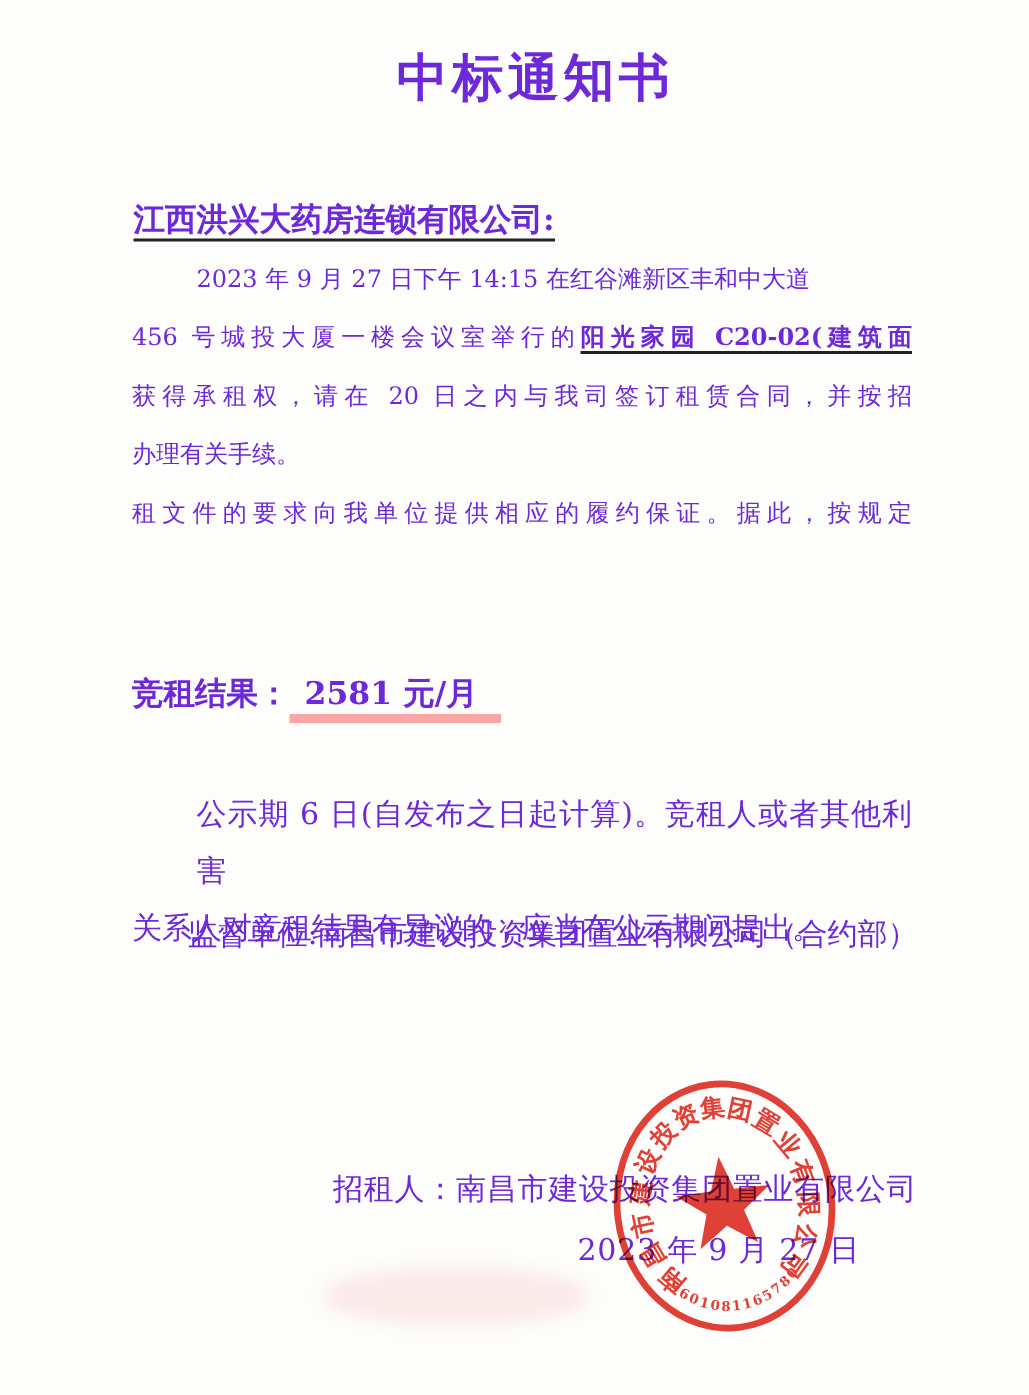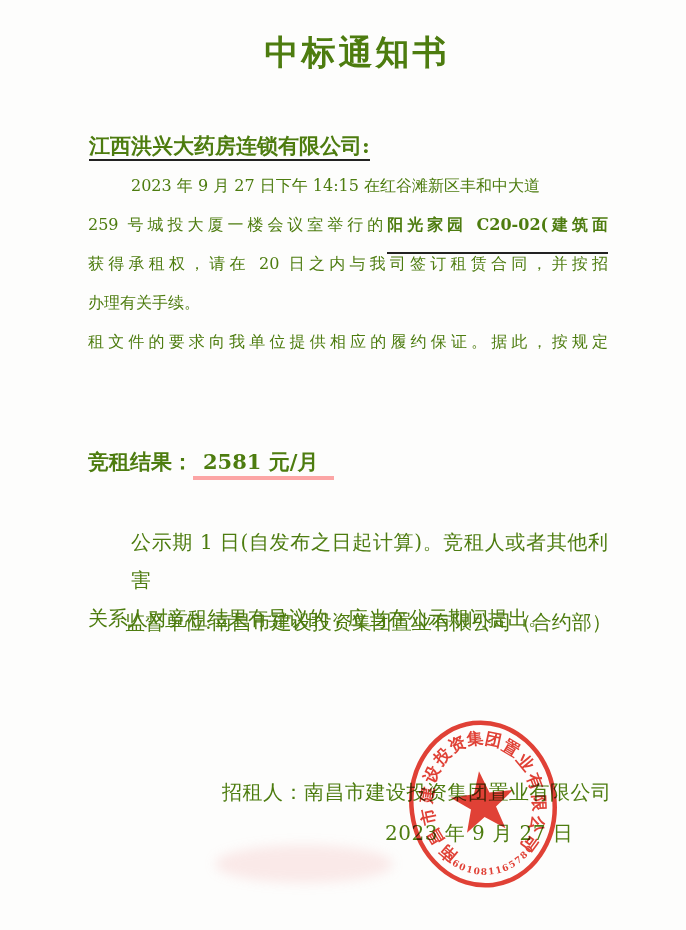--- a/index.html
+++ b/index.html
@@ -1,21 +1,21 @@
 <!DOCTYPE html>
 <html><head>
 <meta charset="utf-8">
 <style>
   html,body{margin:0;padding:0;background:#e9e9e9;}
   .page{
     position:relative;
     width:686px;height:930px;
     background:#fdfdfc;
     font-family:"DejaVu Serif","Liberation Serif",serif;
-    color:#4d7c0f;
+    color:#6d28d9;
     overflow:hidden;
   }
   .doc-title{
     position:absolute;top:30px;left:0;right:0;
     padding-left:28px;
     text-align:center;
     font-size:34px;font-weight:bold;
     letter-spacing:3px;line-height:44px;
   }
   .addressee{
@@ -27,27 +27,27 @@
     position:absolute;top:166px;left:88px;width:520px;
     font-size:16px;line-height:39px;
   }
   .para2{
     position:absolute;top:523px;left:88px;width:520px;
     font-size:20px;line-height:38px;
   }
   .line{white-space:nowrap;}
   .line.j{white-space:normal;text-align:justify;text-align-last:justify;}
   .indent{padding-left:43px;}
-  .em{font-weight:bold;border-bottom:2px solid #222;padding-bottom:18px;}
+  .em{font-weight:bold;border-bottom:2px solid #222;padding-bottom:0;}
   .result-line{
     position:absolute;top:448px;left:88px;
     font-size:21px;line-height:28px;font-weight:bold;
   }
   .result-line .value{
-    border-bottom:4px solid #fca5a5;
+    border-bottom:6px solid #fca5a5;
     padding:0 16px 2px 10px;
   }
   .single{
     position:absolute;font-size:20px;line-height:28px;white-space:nowrap;
   }
   .supervisor{top:608px;left:125px;}
   .phone{top:652px;left:125px;}
   .signer{top:778px;left:222px;font-size:20px;letter-spacing:.5px;}
   .dateline{top:819px;left:385px;font-size:20px;letter-spacing:.5px;}
   .smear{
@@ -71,30 +71,30 @@
 <body>
 
 <div class="page">
 
   <div class="doc-title">中标通知书</div>
 
   <div class="addressee"><span class="ul">江西洪兴大药房连锁有限公司:</span></div>
 
   <div class="para1">
     <div class="line indent">2023 年 9 月 27 日下午 14:15 在红谷滩新区丰和中大道</div>
-    <div class="line j"><span>259 号城投大厦一楼会议室举行的</span><span class="em">阳光家园 C20-02(建筑面</span></div>
+    <div class="line j"><span>456 号城投大厦一楼会议室举行的</span><span class="em">阳光家园 C20-02(建筑面</span></div>
     <div class="line j">获得承租权，请在 20 日之内与我司签订租赁合同，并按招</div>
     <div class="line">办理有关手续。</div>
     <div class="line j">租文件的要求向我单位提供相应的履约保证。据此，按规定</div>
   </div>
 
   <div class="result-line"><span>竞租结果：</span><span class="value">2581 元/月</span></div>
 
   <div class="para2">
-    <div class="line j indent">公示期 1 日(自发布之日起计算)。竞租人或者其他利害</div>
+    <div class="line j indent">公示期 6 日(自发布之日起计算)。竞租人或者其他利害</div>
     <div class="line">关系人对竞租结果有异议的，应当在公示期间提出。</div>
   </div>
 
   <div class="single supervisor">监督单位:南昌市建设投资集团置业有限公司（合约部）</div>
 
   <div class="smear"></div>
 
   <div class="single signer"><span>招租人：</span><span>南昌市建设投资集团置业有限公司</span></div>
   <div class="single dateline">2023 年 9 月 27 日</div>
 

